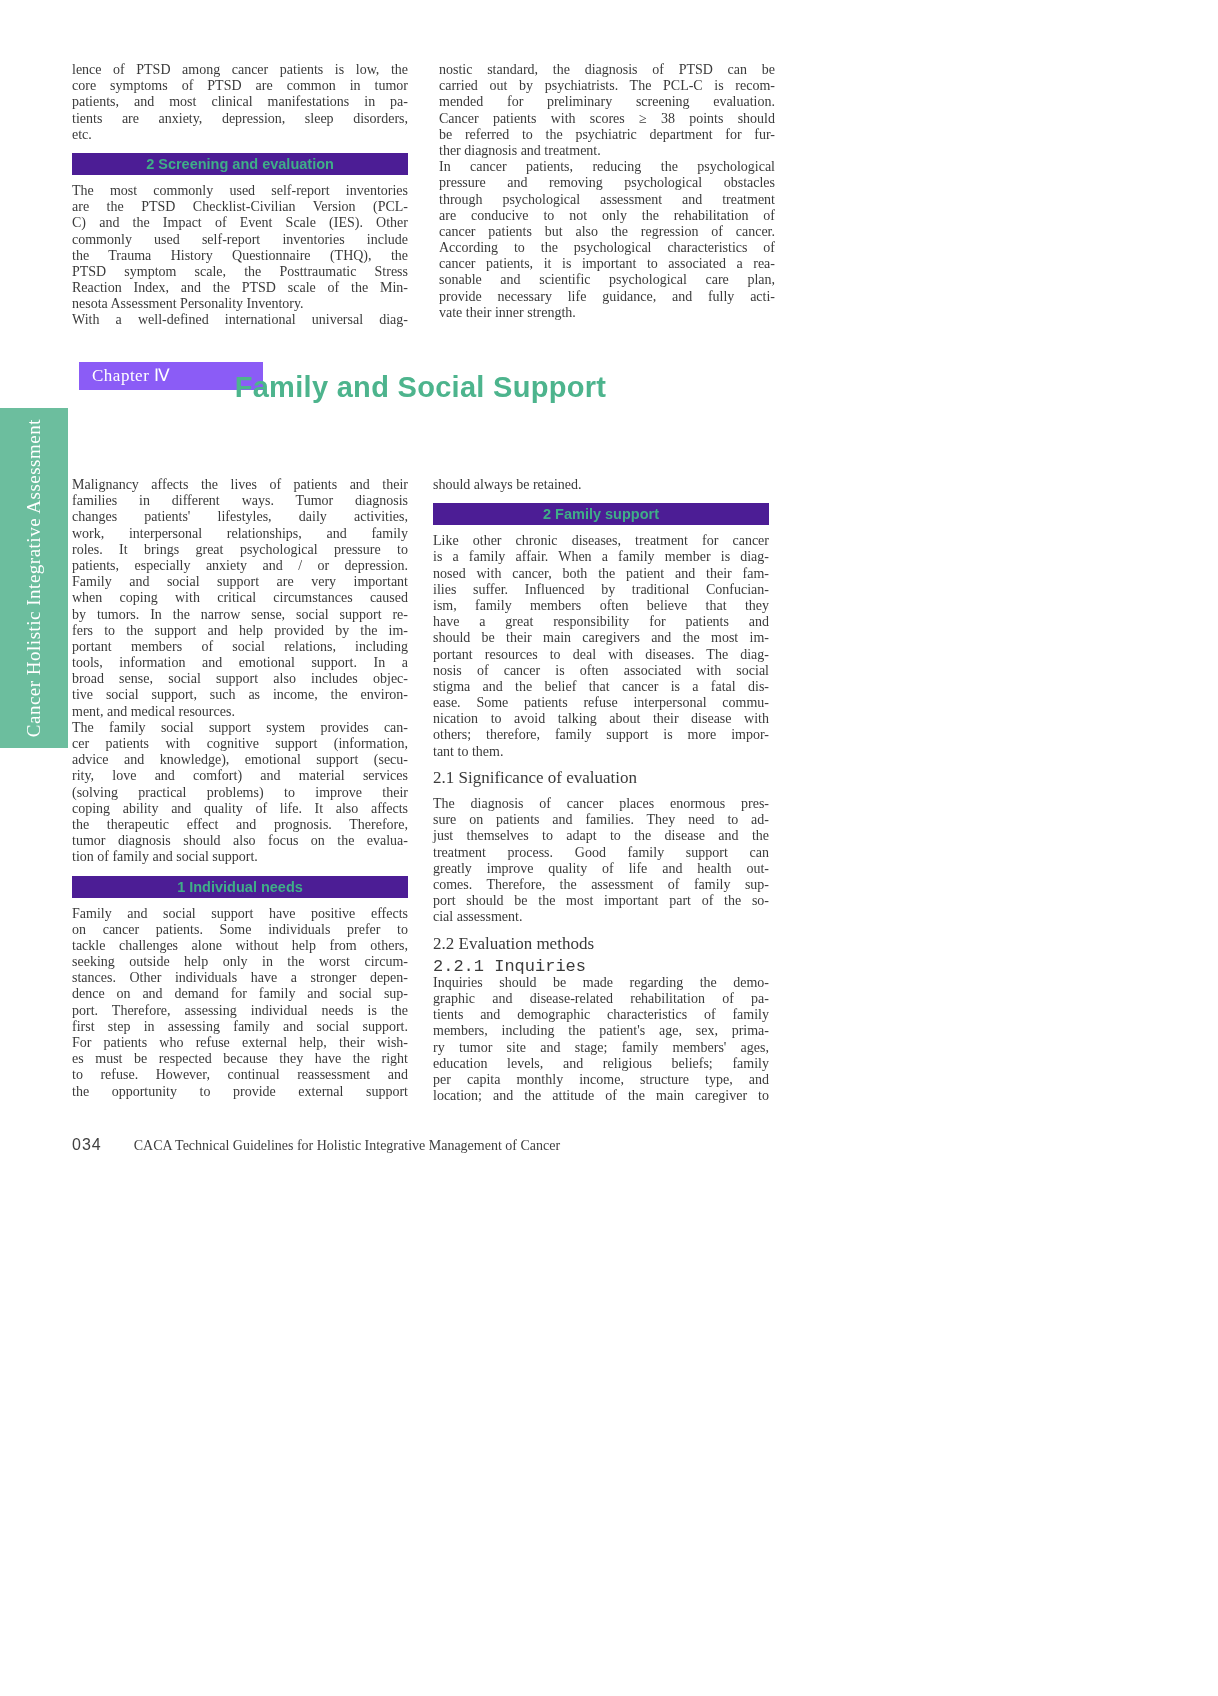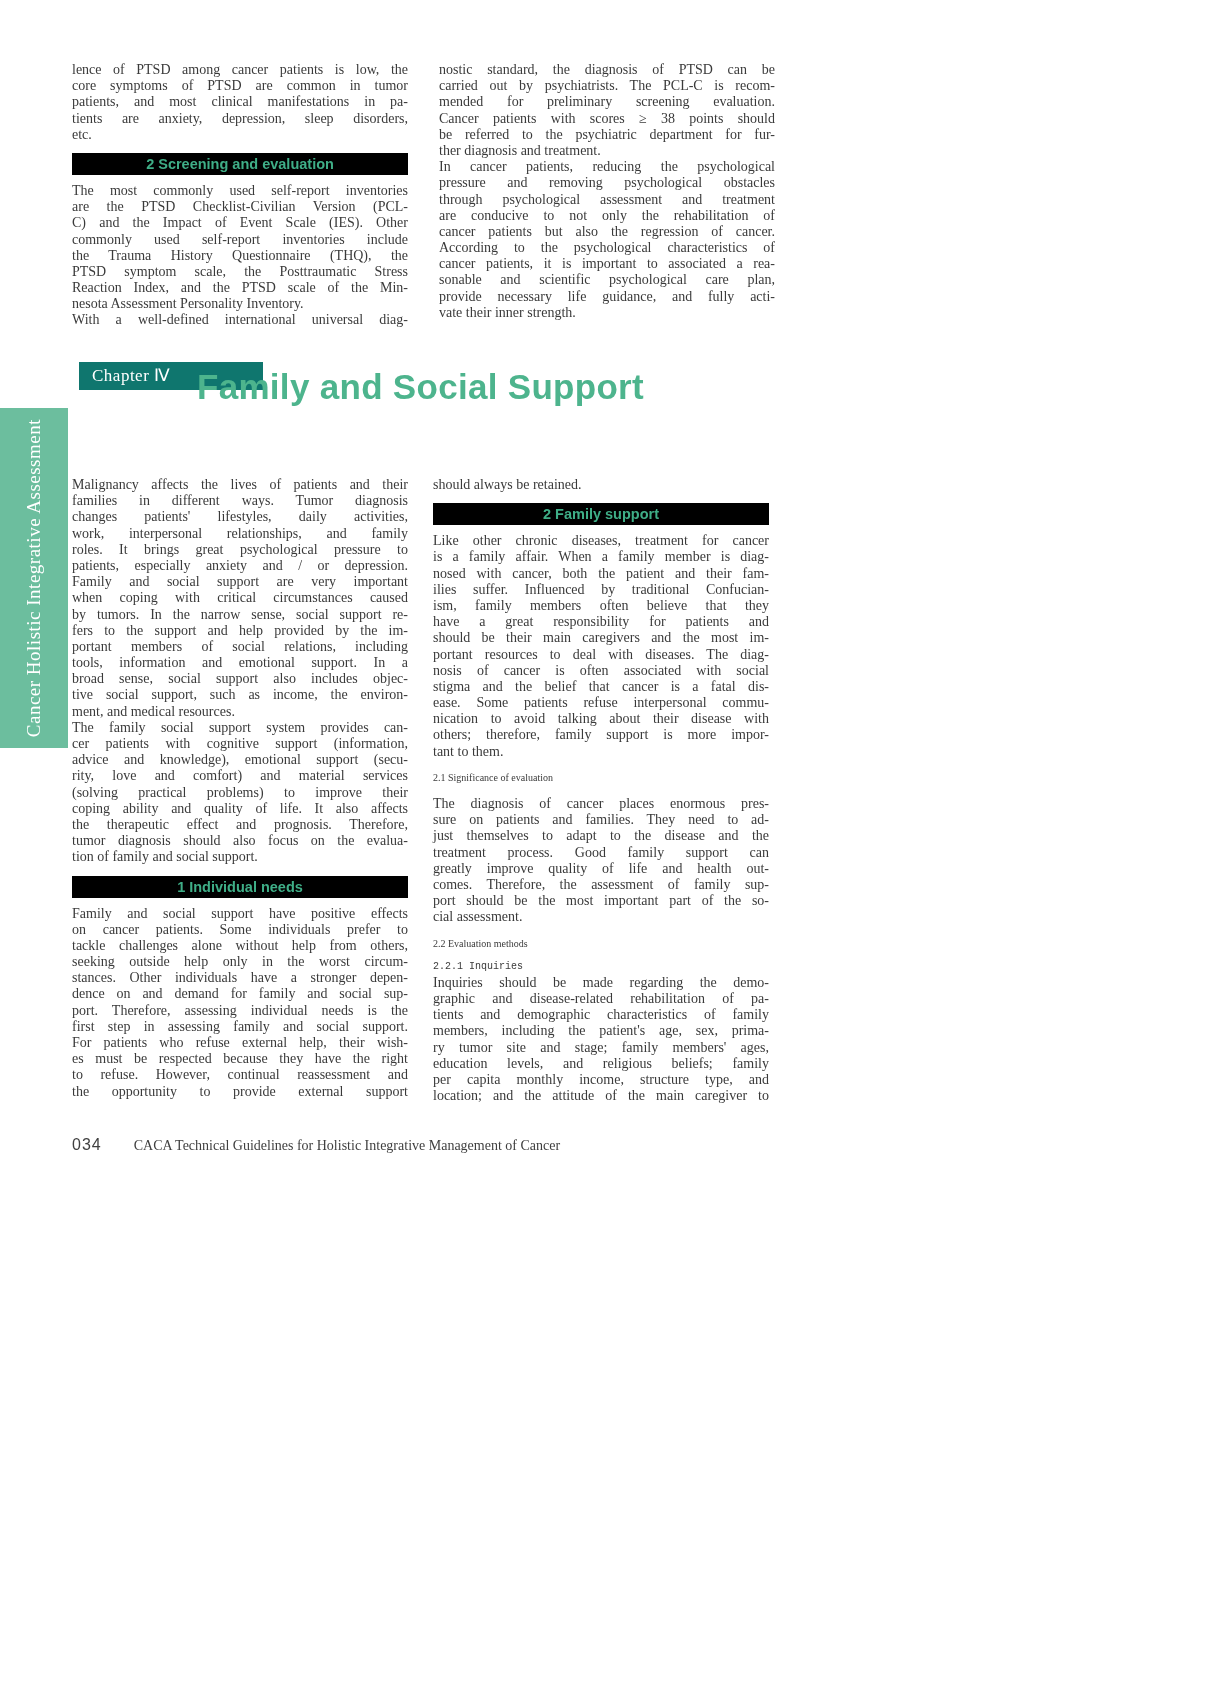--- a/index.html
+++ b/index.html
@@ -5,36 +5,36 @@
   html,body{margin:0;padding:0;background:#ffffff;}
   .page{
     position:relative;width:1218px;height:1696px;background:#ffffff;
     font-family:"Liberation Serif",serif;color:#3a3a3a;overflow:hidden;border-radius:19px;
   }
   .col{position:absolute;width:336px;font-size:14px;line-height:16.2px;}
   .para{margin:0;}
   .ln{text-align:justify;text-align-last:justify;height:16.2px;}
   .ln.last{text-align-last:auto;}
   .col-heading{
-    background:#000000;color:#3fae87;
+    background:#4c1d95;color:#3fae87;
     font-family:"Liberation Sans",sans-serif;font-weight:bold;font-size:14.5px;
     text-align:center;height:22px;line-height:22px;margin:10px 0 8px 0;
   }
-  .subhead{margin-top:10px;line-height:16.2px;font-size:10px;}
+  .subhead{margin-top:10px;line-height:16.2px;font-size:17px;}
   .subhead.tight{margin-top:7px;font-family:Liberation Mono, monospace;}
   .chapter-badge{
     position:absolute;left:79px;top:362px;width:184px;height:28px;
-    background:#0f766e;color:#ffffff;font-family:"Liberation Serif",serif;
+    background:#8b5cf6;color:#ffffff;font-family:"Liberation Serif",serif;
     font-size:17px;line-height:28px;padding-left:13px;box-sizing:border-box;
     letter-spacing:0.5px;
   }
   .chapter-title{
     position:absolute;left:72px;top:370px;width:697px;margin:0;
     text-align:center;font-family:"Liberation Sans",sans-serif;
-    font-weight:bold;font-size:35px;line-height:34px;color:#4db48d;
+    font-weight:bold;font-size:29px;line-height:34px;color:#4db48d;
     letter-spacing:0.3px;
   }
   .sidebar{
     position:absolute;left:0;top:408px;width:68px;height:340px;
     background:#6cbe9e;display:flex;align-items:center;justify-content:center;
   }
   .sidebar-label{
     writing-mode:vertical-rl;transform:rotate(180deg);
     color:#ffffff;font-family:"Liberation Serif",serif;font-size:19px;
     letter-spacing:0.5px;white-space:nowrap;

